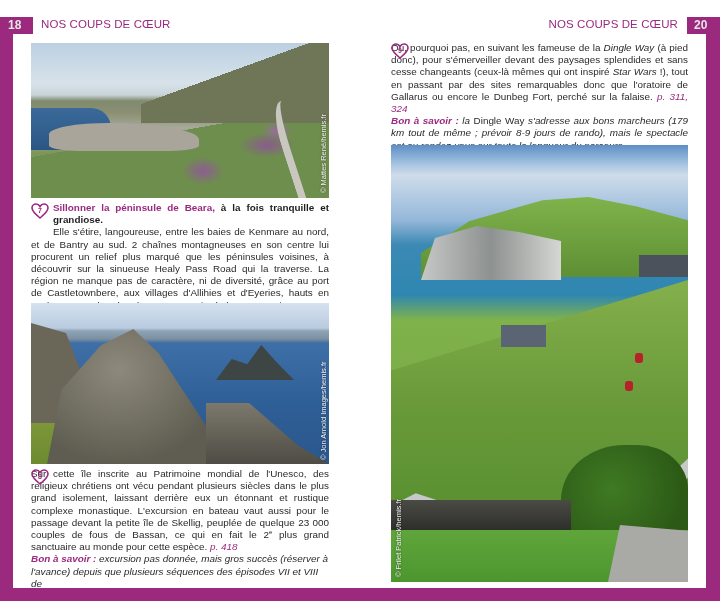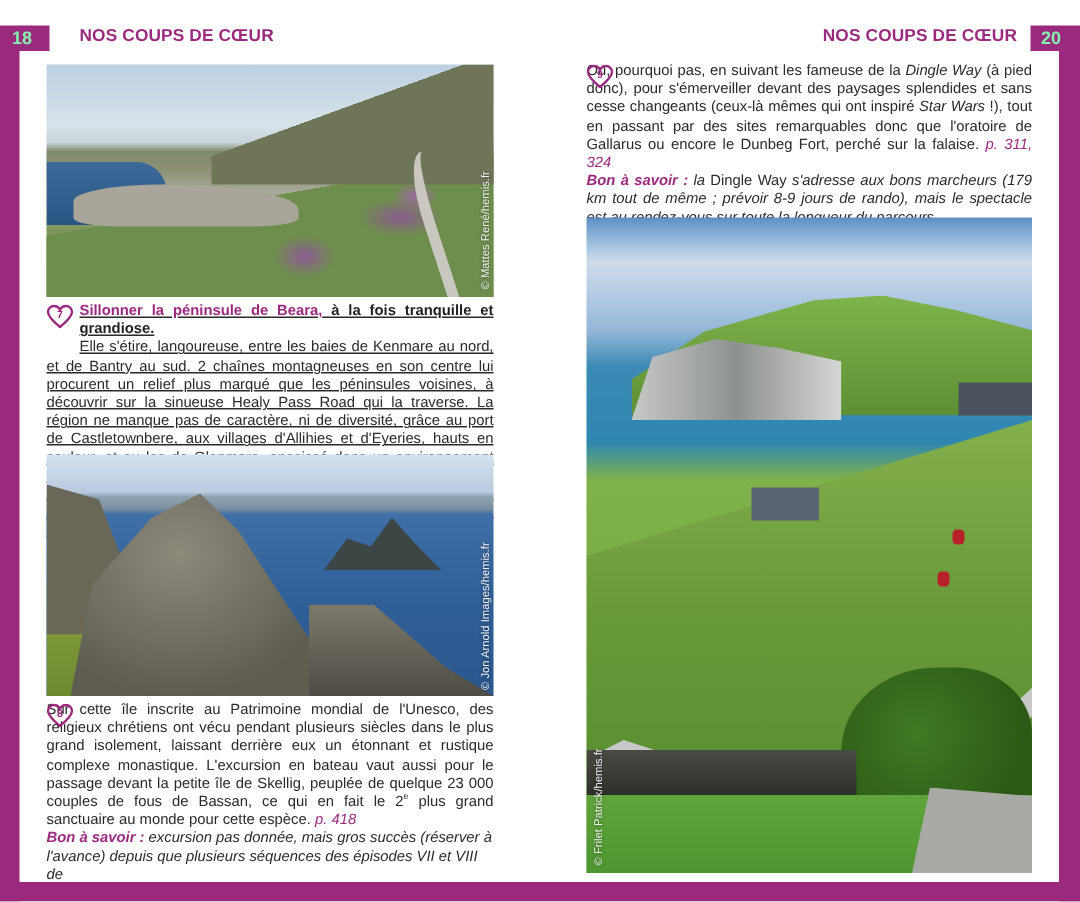--- a/index.html
+++ b/index.html
@@ -4,27 +4,27 @@
 <style>
   * { box-sizing: border-box; margin: 0; padding: 0; }
   html, body { width: 720px; height: 601px; overflow: hidden; background: #fff; }
   body { position: relative; font-family: "Liberation Sans", "DejaVu Sans", sans-serif; color: #2a2a2a; }
 
   
   .frame-left { position: absolute; left: 0; top: 33px; width: 13px; height: 568px; background: #9b2a7f; }
   .frame-right { position: absolute; right: 0; top: 33px; width: 14px; height: 568px; background: #9b2a7f; }
   .frame-bottom { position: absolute; left: 0; bottom: 0; width: 720px; height: 13px; background: #9b2a7f; }
 
-  .pagenum { position: absolute; top: 17px; height: 17px; background: #9b2a7f; color: #86efac;
+  .pagenum { position: absolute; top: 17px; height: 17px; background: #9b2a7f; color: #e5e5e5;
              font-weight: bold; font-size: 12px; line-height: 17px; text-align: center; }
   .pagenum.left { left: 0; width: 33px; padding-left: 8px; text-align: left; }
   .pagenum.right { right: 0; width: 33px; padding-left: 7px; text-align: left; }
 
-  .running-head { position: absolute; top: 18px; color: #9b2a7f; font-weight: bold; font-size: 11.5px;
-                  letter-spacing: 0.1px; margin-left: 12px; }
+  .running-head { position: absolute; top: 18px; color: #9b2a7f; font-weight: normal; font-size: 11.5px;
+                  letter-spacing: 0.1px; }
   .running-head.left { left: 41px; }
   .running-head.right { right: 42px; }
 
   
   .photo { position: absolute; overflow: hidden; }
   .credit { position: absolute; color: #f2f2f2; font-size: 7.5px; white-space: nowrap;
             transform-origin: left top; transform: rotate(-90deg); text-shadow: 0 0 2px rgba(0,0,0,0.5); }
 
   
   #photo-beara { left: 31px; top: 43px; width: 298px; height: 155px;
@@ -91,21 +91,21 @@
 <div class="pagenum right">20</div>
 
 <div class="photo" id="photo-beara">
   <div class="hill"></div>
   <div class="sea"></div>
   <div class="rocks"></div>
   <div class="road"></div>
   <div class="credit" style="left:288px; top:150px;">© Mattes René/hemis.fr</div>
 </div>
 
-<div class="block" style="left:31px; top:202px; width:298px;text-decoration:underline;">
+<div class="block" style="left:31px; top:202px; width:298px;">
   <div class="heart" style="left:0; top:1px;">
     <svg viewBox="0 0 18 16">
         <path d="M9 15 C3 10 1 7.5 1 5 C1 2.5 3 1 5 1 C7 1 8.3 2.2 9 3.5 C9.7 2.2 11 1 13 1 C15 1 17 2.5 17 5 C17 7.5 15 10 9 15 Z" fill="none" stroke="#9b2a7f" stroke-width="1.6"></path>
       </svg>
     <span class="num">7</span>
   </div>
   <p style="padding-left:22px;">
     <span class="title-accent">Sillonner la péninsule de Beara,</span><span class="title-plain"> à la fois tranquille et grandiose.</span>
   </p>
   <p style="text-indent:22px;">

